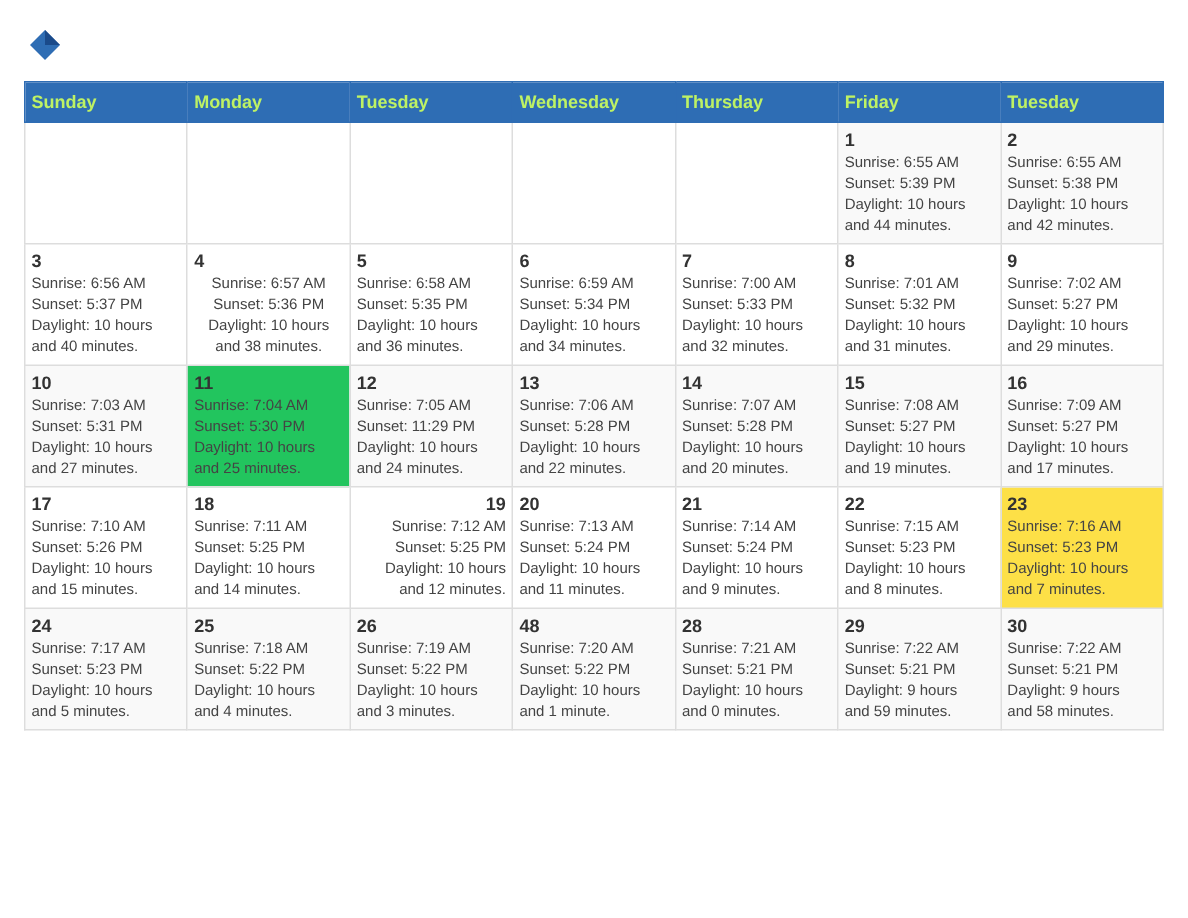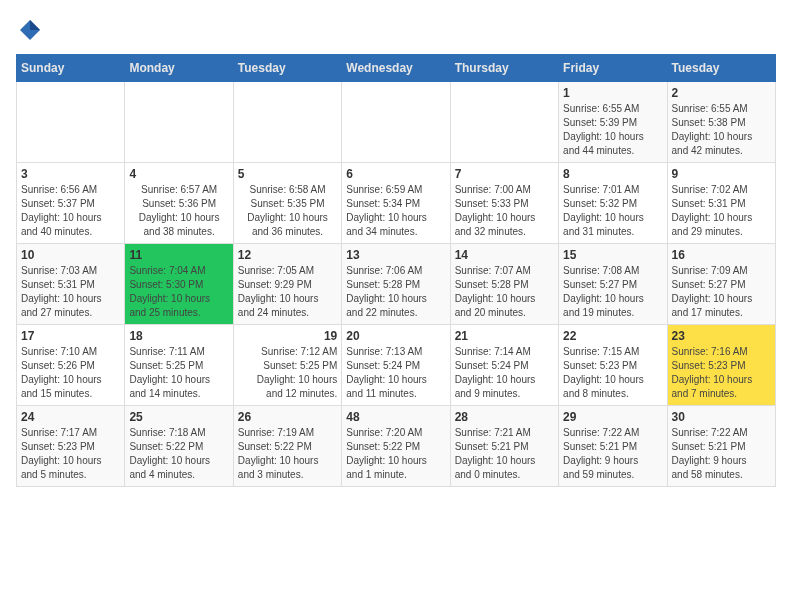--- a/index.html
+++ b/index.html
@@ -44,21 +44,21 @@
       font-size: 14px;
       color: #555;
     }
     .calendar {
       width: 100%;
       border-collapse: collapse;
       font-size: 11px;
     }
     .calendar th {
       background: #2e6db4;
-      color: #e5e5e5;
+      color: #bef264;
       padding: 6px 4px;
       text-align: left;
       font-size: 12px;
       font-weight: bold;
       border: 1px solid #2e6db4;
     }
     .calendar td {
       vertical-align: top;
       border: 1px solid #ddd;
       padding: 4px;
@@ -149,21 +149,21 @@
         </td>
         <td style="background: rgb(255, 255, 255);">
           <div class="day-num">4</div>
           <div class="day-info" style="white-space: pre-line; text-align: center;">Sunrise: 6:57 AM
 Sunset: 5:36 PM
 Daylight: 10 hours
 and 38 minutes.</div>
         </td>
         <td style="background: rgb(255, 255, 255);">
           <div class="day-num">5</div>
-          <div class="day-info" style="white-space: pre-line; text-align: center;">Sunrise: 6:58 AM
+          <div class="day-info" style="white-space: pre-line;">Sunrise: 6:58 AM
 Sunset: 5:35 PM
 Daylight: 10 hours
 and 36 minutes.</div>
         </td>
         <td style="background: rgb(255, 255, 255);">
           <div class="day-num">6</div>
           <div class="day-info" style="white-space: pre-line;">Sunrise: 6:59 AM
 Sunset: 5:34 PM
 Daylight: 10 hours
 and 34 minutes.</div>
@@ -178,21 +178,21 @@
         <td style="background: rgb(255, 255, 255);">
           <div class="day-num">8</div>
           <div class="day-info" style="white-space: pre-line;">Sunrise: 7:01 AM
 Sunset: 5:32 PM
 Daylight: 10 hours
 and 31 minutes.</div>
         </td>
         <td style="background: rgb(255, 255, 255);">
           <div class="day-num">9</div>
           <div class="day-info" style="white-space: pre-line;">Sunrise: 7:02 AM
-Sunset: 5:31 PM
+Sunset: 5:27 PM
 Daylight: 10 hours
 and 29 minutes.</div>
         </td>
       </tr>
       <tr>
         <td style="background: rgb(249, 249, 249);">
           <div class="day-num">10</div>
           <div class="day-info" style="white-space: pre-line;">Sunrise: 7:03 AM
 Sunset: 5:31 PM
 Daylight: 10 hours
@@ -201,21 +201,21 @@
         <td style="background: #22c55e;">
           <div class="day-num">11</div>
           <div class="day-info" style="white-space: pre-line;">Sunrise: 7:04 AM
 Sunset: 5:30 PM
 Daylight: 10 hours
 and 25 minutes.</div>
         </td>
         <td style="background: rgb(249, 249, 249);">
           <div class="day-num">12</div>
           <div class="day-info" style="white-space: pre-line;">Sunrise: 7:05 AM
-Sunset: 9:29 PM
+Sunset: 11:29 PM
 Daylight: 10 hours
 and 24 minutes.</div>
         </td>
         <td style="background: rgb(249, 249, 249);">
           <div class="day-num">13</div>
           <div class="day-info" style="white-space: pre-line;">Sunrise: 7:06 AM
 Sunset: 5:28 PM
 Daylight: 10 hours
 and 22 minutes.</div>
         </td>

